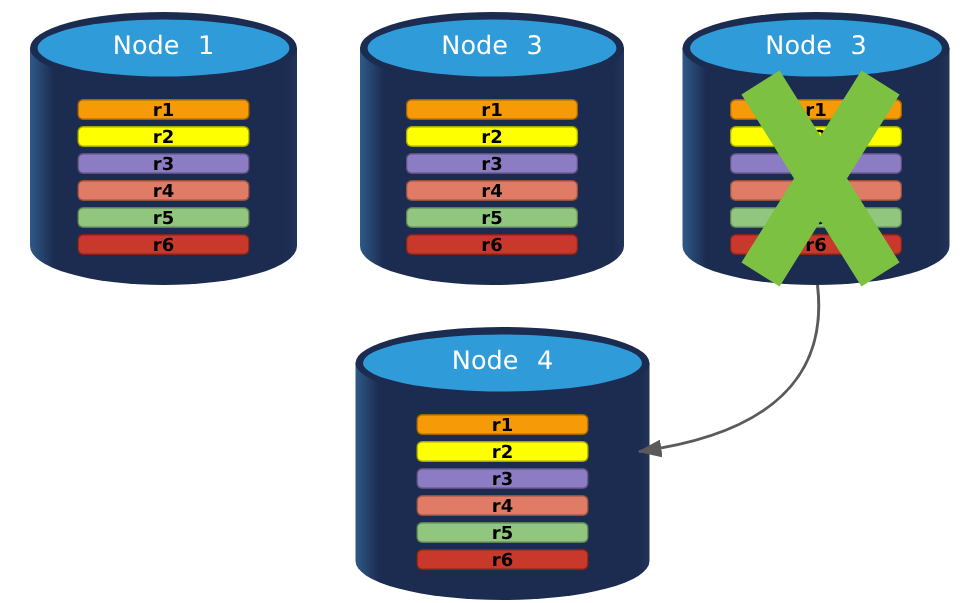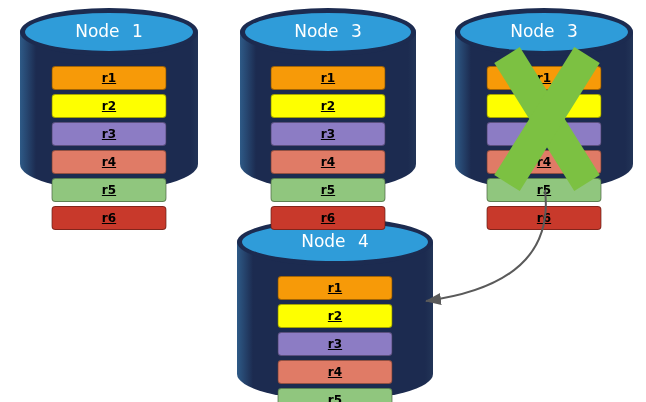--- a/index.html
+++ b/index.html
@@ -26,23 +26,23 @@
     text-align: center; color: #ffffff;
     font-size: 17px; font-weight: normal; word-spacing: 7px;
     z-index: 2;
   }
   .bars {
     position: absolute; top: 58px; left: 50%; transform: translateX(-50%);
     width: 115px; display: flex; flex-direction: column; gap: 4px;
     z-index: 2;
   }
   .bar {
-    height: 24px; border-radius: 4px;
+    height: 14px; border-radius: 4px;
     border: 1px solid rgba(0,0,0,0.35);
-    display: flex; align-items: center; justify-content: center; text-decoration: underline;
+    display: flex; align-items: center; justify-content: center;
   }
   .bar span {
     font-size: 12px; font-weight: bold; color: #000; line-height: 12px;
   }
   .x-mark { position: absolute; z-index: 3; overflow: visible; }
   .arrow-layer { position: absolute; left: 0; top: 0; z-index: 4; pointer-events: none; }
 </style>
 </head>
 <body>
 

